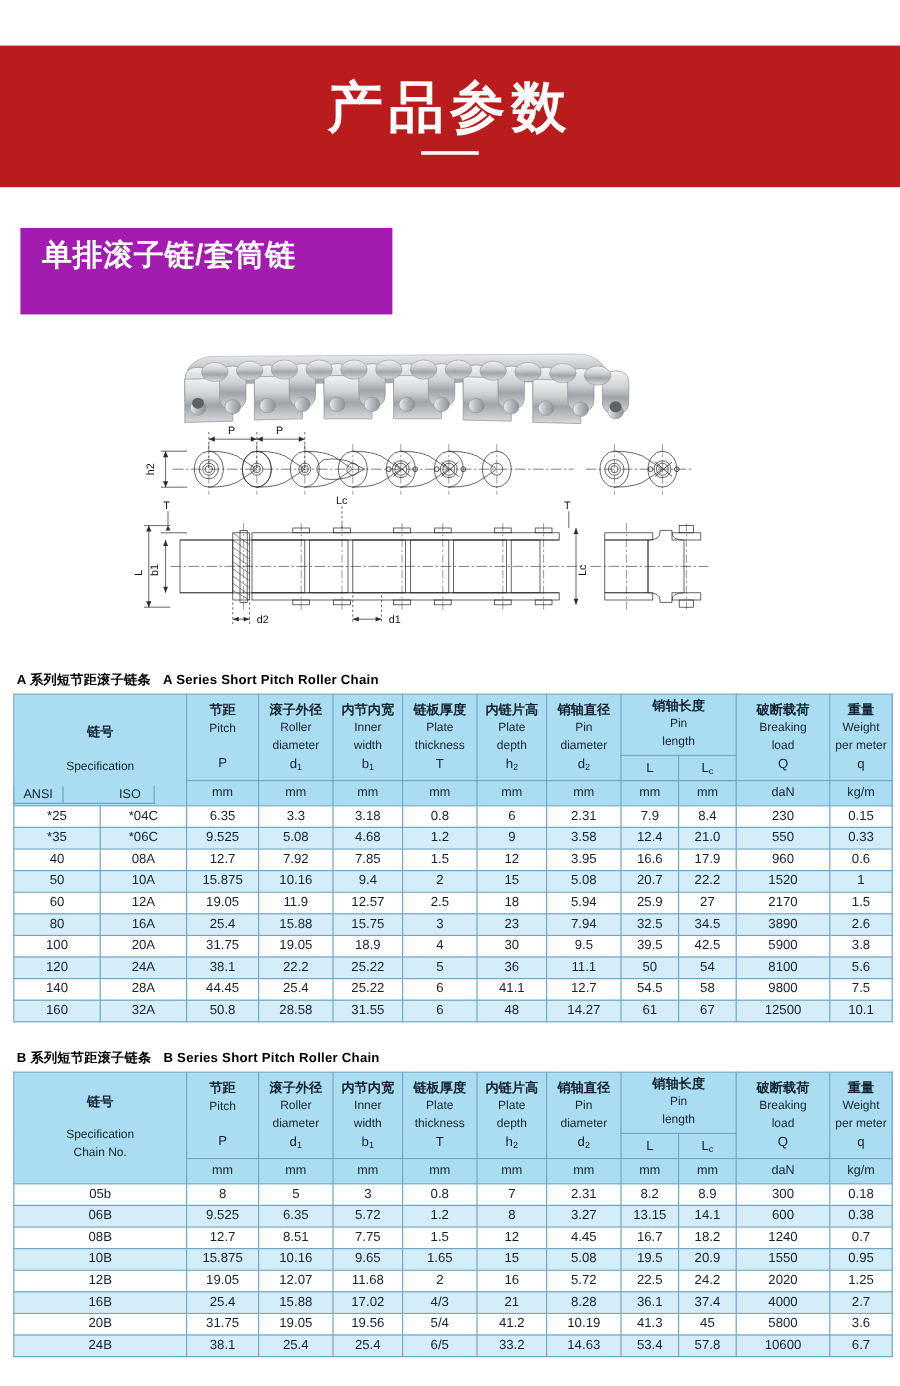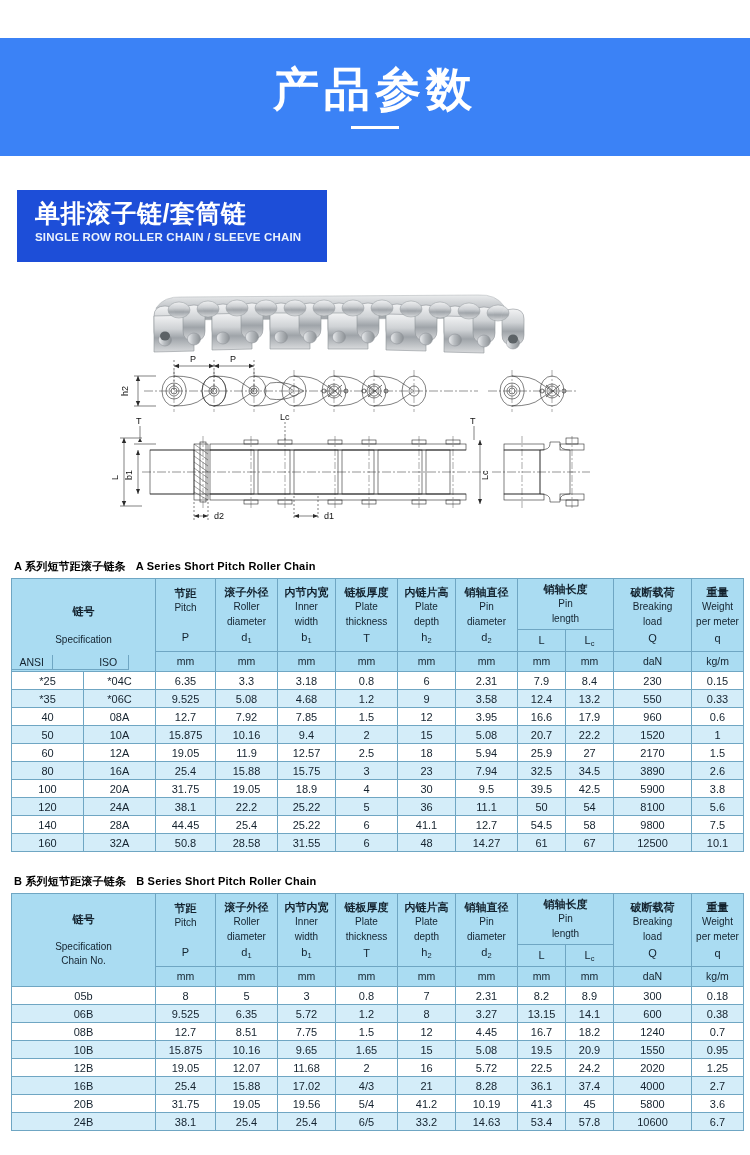--- a/index.html
+++ b/index.html
@@ -11,21 +11,21 @@
     font-family: "Liberation Sans", "DejaVu Sans", sans-serif;
     color: #1a1a1a;
     overflow: hidden;
   }
 
   
   .banner {
     position: absolute;
     left: 0; top: 38px;
     width: 750px; height: 118px;
-    background: #3b82f6;
+    background: #b91c1c;
     display: flex;
     flex-direction: column;
     align-items: center;
     justify-content: center;
   }
   .banner-title {
     color: #ffffff;
     font-size: 46px;
     font-weight: bold;
     letter-spacing: 5px;
@@ -35,21 +35,21 @@
   .banner-rule {
     width: 48px; height: 3px;
     background: #ffffff;
   }
 
   
   .subbox {
     position: absolute;
     left: 17px; top: 190px;
     width: 310px; height: 72px;
-    background: #1d4ed8;
+    background: #a21caf;
     padding: 8px 0 0 18px;
   }
   .subbox-cn {
     color: #ffffff;
     font-size: 25px;
     font-weight: bold;
     line-height: 1.25;
     letter-spacing: 0.5px;
   }
   .subbox-en {
@@ -115,21 +115,20 @@
 </head>
 <body>
 
 <div class="banner">
   <div class="banner-title">产品参数</div>
   <div class="banner-rule"></div>
 </div>
 
 <div class="subbox">
   <div class="subbox-cn">单排滚子链/套筒链</div>
-  <div class="subbox-en">SINGLE ROW ROLLER CHAIN / SLEEVE CHAIN</div>
 </div>
 
 <div class="figure">
   <svg width="750" height="260" viewBox="0 0 750 260">
     <defs>
       <linearGradient id="metal" x1="0" y1="0" x2="0" y2="1">
         <stop offset="0%" stop-color="#f2f3f4"></stop>
         <stop offset="38%" stop-color="#cfd2d5"></stop>
         <stop offset="62%" stop-color="#9fa4a9"></stop>
         <stop offset="100%" stop-color="#d8dadc"></stop>
@@ -572,21 +571,21 @@
       <tr class="alt">
         <td>*35</td>
         <td>*06C</td>
         <td>9.525</td>
         <td>5.08</td>
         <td>4.68</td>
         <td>1.2</td>
         <td>9</td>
         <td>3.58</td>
         <td>12.4</td>
-        <td>13.2</td>
+        <td>21.0</td>
         <td>550</td>
         <td>0.33</td>
       </tr>
       <tr>
         <td>40</td>
         <td>08A</td>
         <td>12.7</td>
         <td>7.92</td>
         <td>7.85</td>
         <td>1.5</td>

